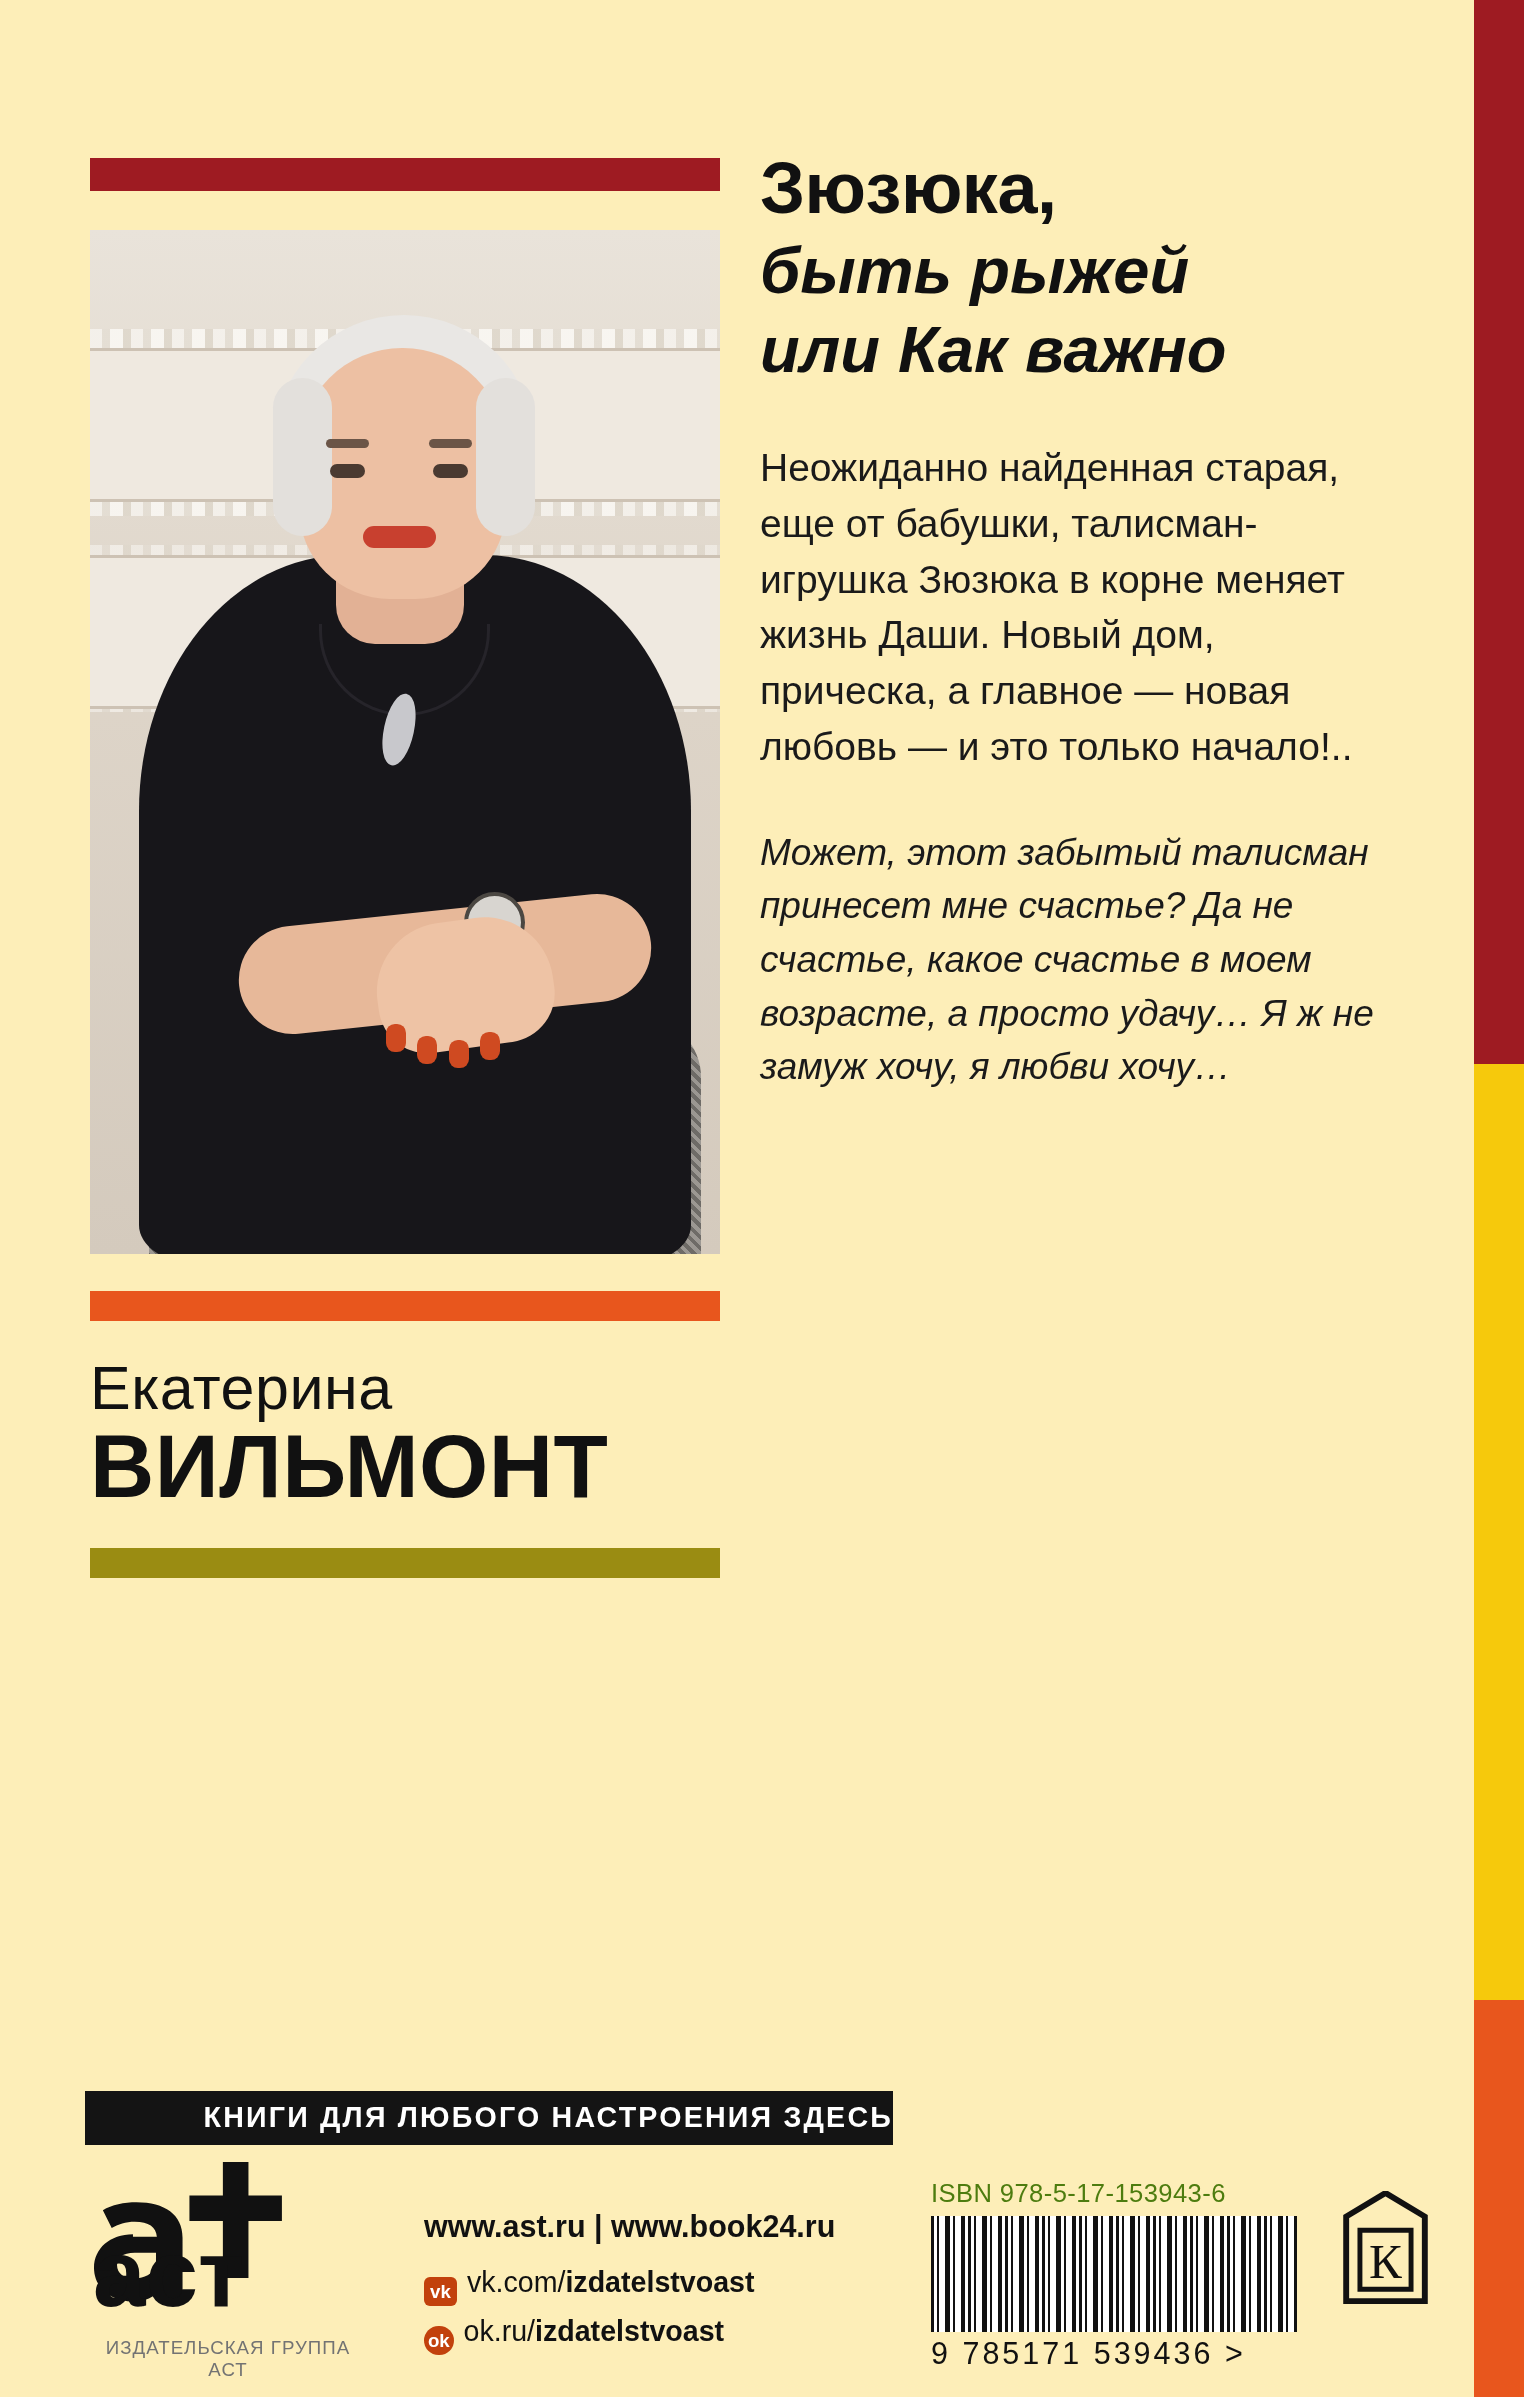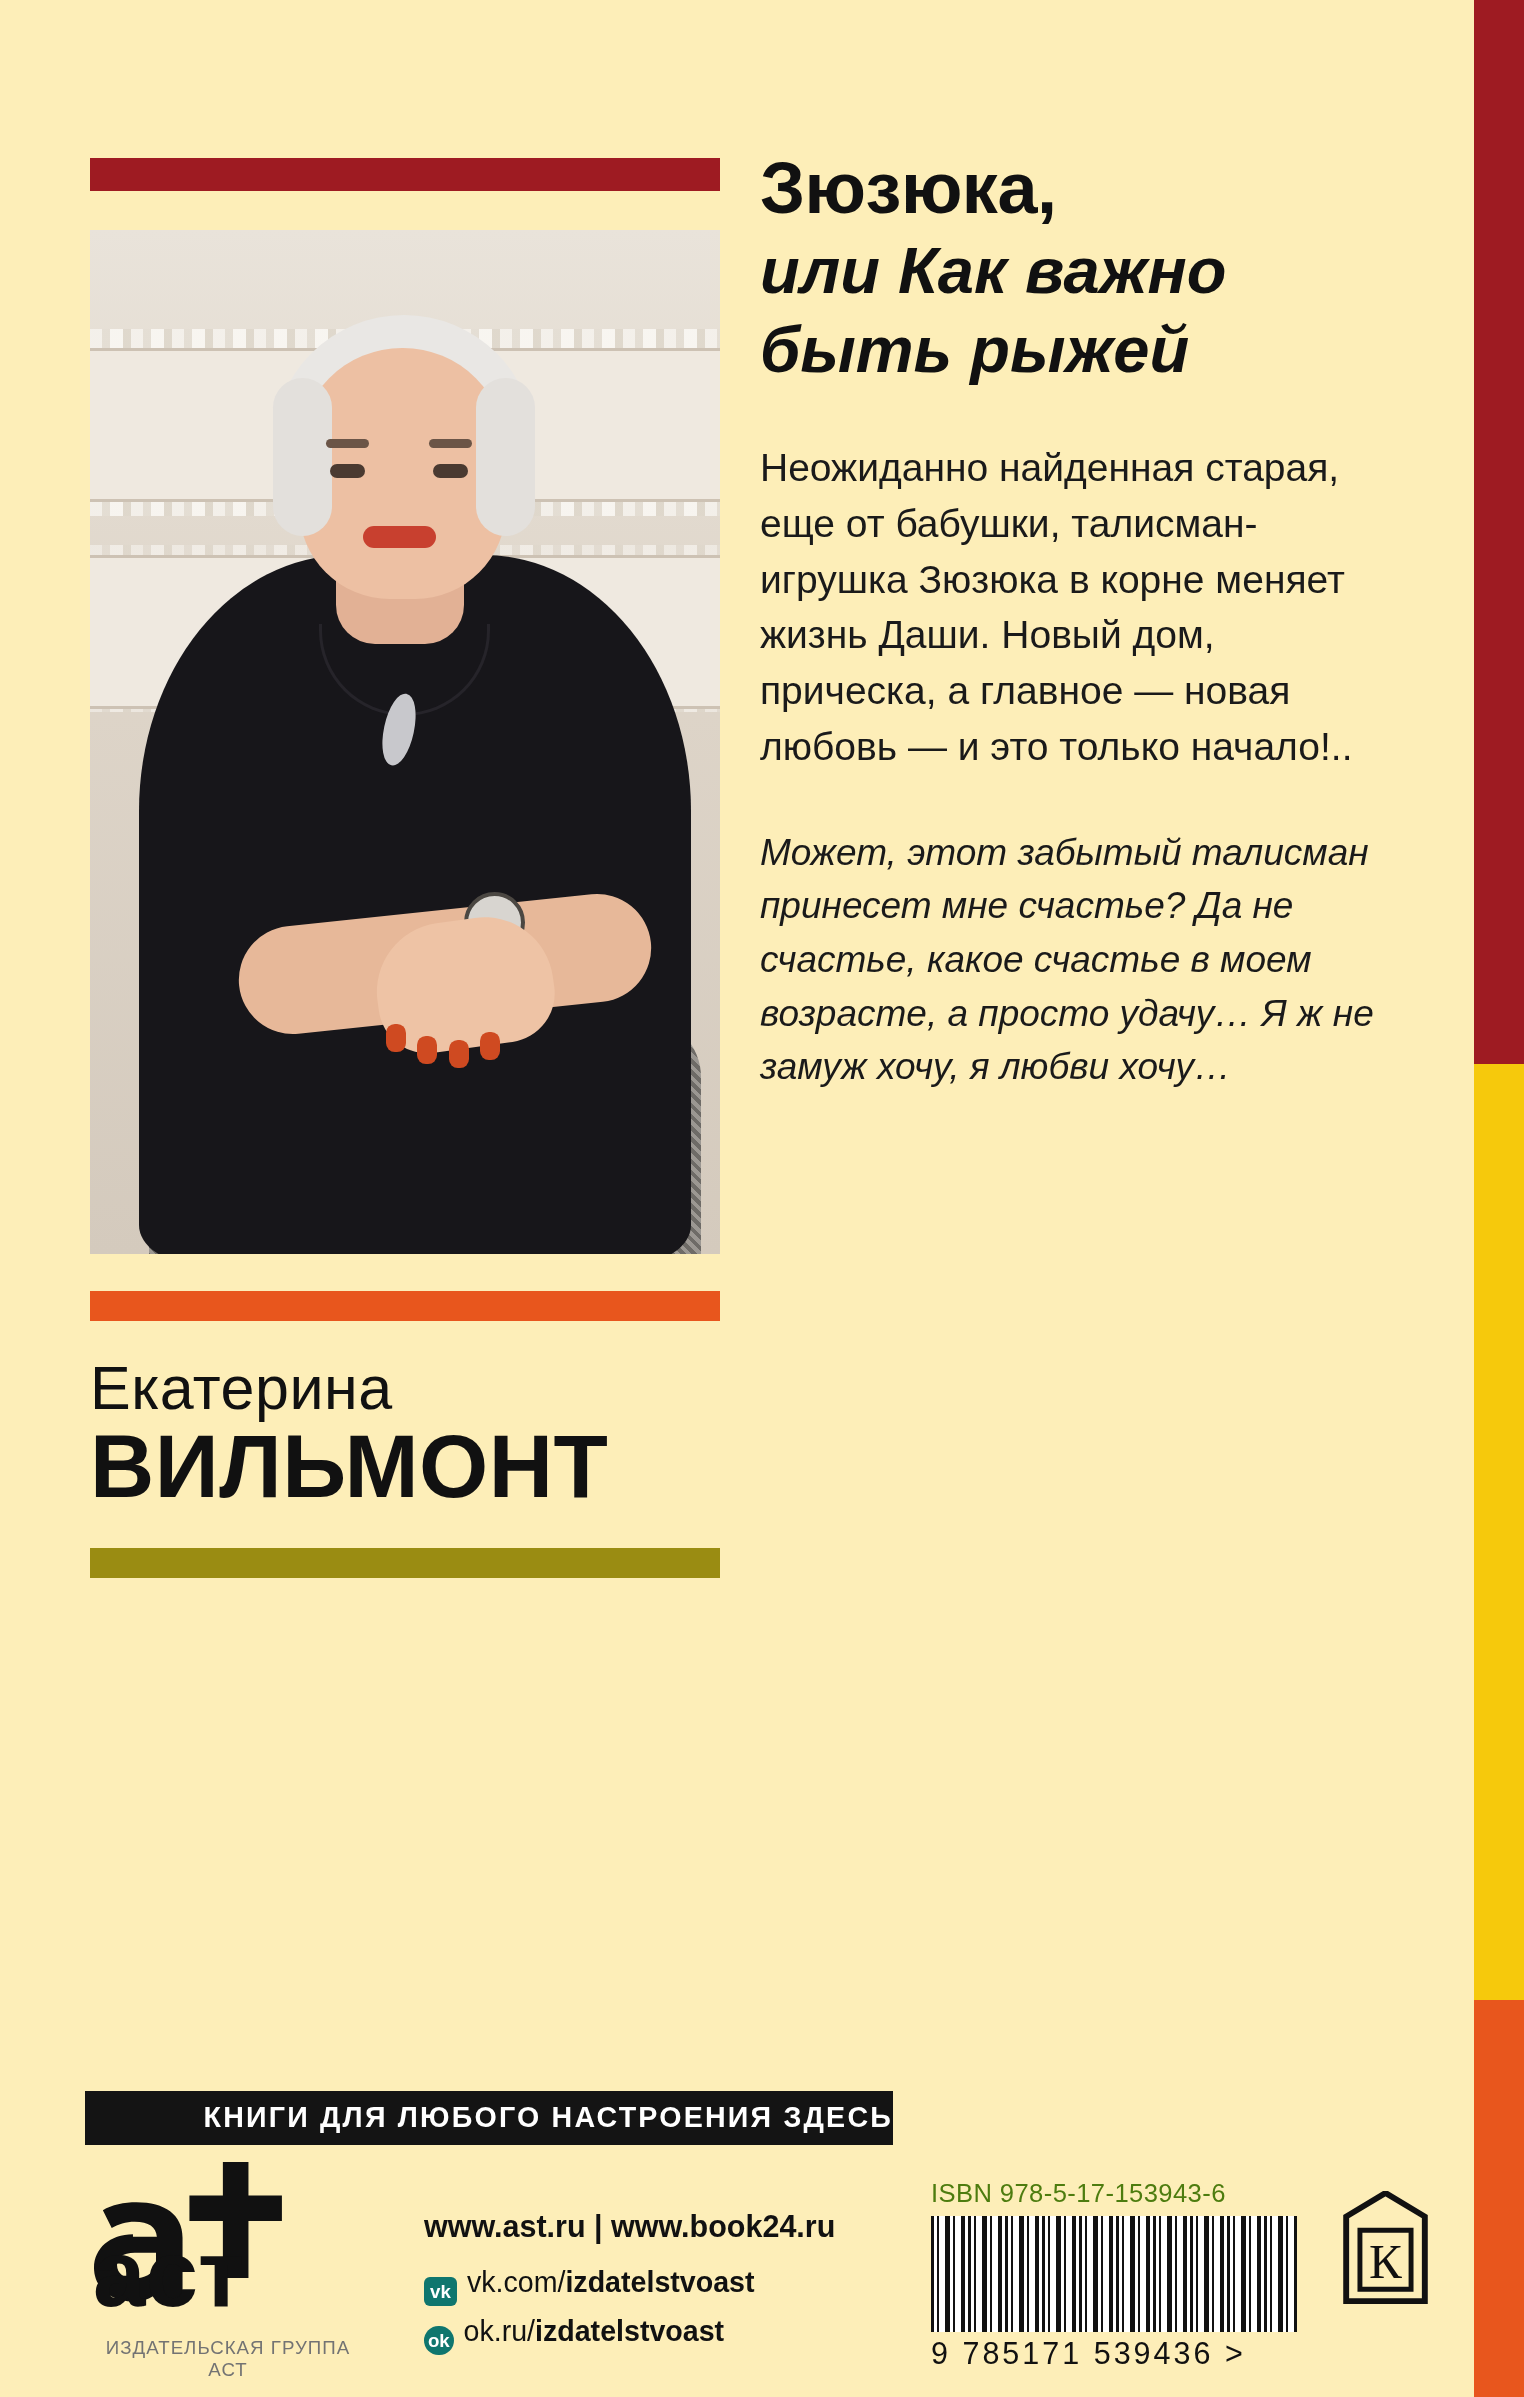--- a/index.html
+++ b/index.html
@@ -325,21 +325,21 @@
     color: #111;
   }
   .soc.vk { top: 193px; }
   .soc.ok { top: 242px; }
   .soc .handle { font-weight: 700; }
   .soc .ic {
     display: inline-block;
     width: 33px; height: 29.6px;
     vertical-align: -5.9px;
     margin-right: 9.9px;
-    background: #0f766e;
+    background: #c2410c;
     color: #fff;
     border-radius: 5.9px;
     font-size: 18.7px;
     font-weight: 700;
     text-align: center;
     line-height: 29.6px;
   }
   .soc .ic.okc { border-radius: 50%; width: 29.6px; }
 
   .isbn-block {
@@ -433,22 +433,22 @@
       <div class="author">
         <div class="author-first">Екатерина</div>
         <div class="author-last">ВИЛЬМОНТ</div>
       </div>
 
       <div class="bar bar-olive"></div>
     </div>
 
     <div class="right-col">
       <div class="title-main">Зюзюка,</div>
+      <div class="title-sub">быть рыжей</div>
       <div class="title-sub">или Как важно</div>
-      <div class="title-sub">быть рыжей</div>
       <div class="blurb">Неожиданно найденная ста­рая, еще от бабушки, талис­ман-игрушка Зюзюка в корне меняет жизнь Даши. Новый дом, прическа, а главное — новая любовь — и это только начало!..</div>
       <div class="quote">Может, этот забытый талисман принесет мне счастье? Да не счастье, какое счастье в моем возрасте, а просто удачу… Я ж не замуж хочу, я любви хочу…</div>
     </div>
 
     <div class="footer">
       <div class="tagline">КНИГИ ДЛЯ ЛЮБОГО НАСТРОЕНИЯ ЗДЕСЬ</div>
 
       <div class="ast-logo">
         <svg width="261" height="182" viewBox="0 0 265 185" xmlns="http://www.w3.org/2000/svg">
           <path d="M140 4 h26 v34 h34 v26 h-34 v58 h-26 v-58 h-34 v-26 h34 z" fill="#111"></path>

